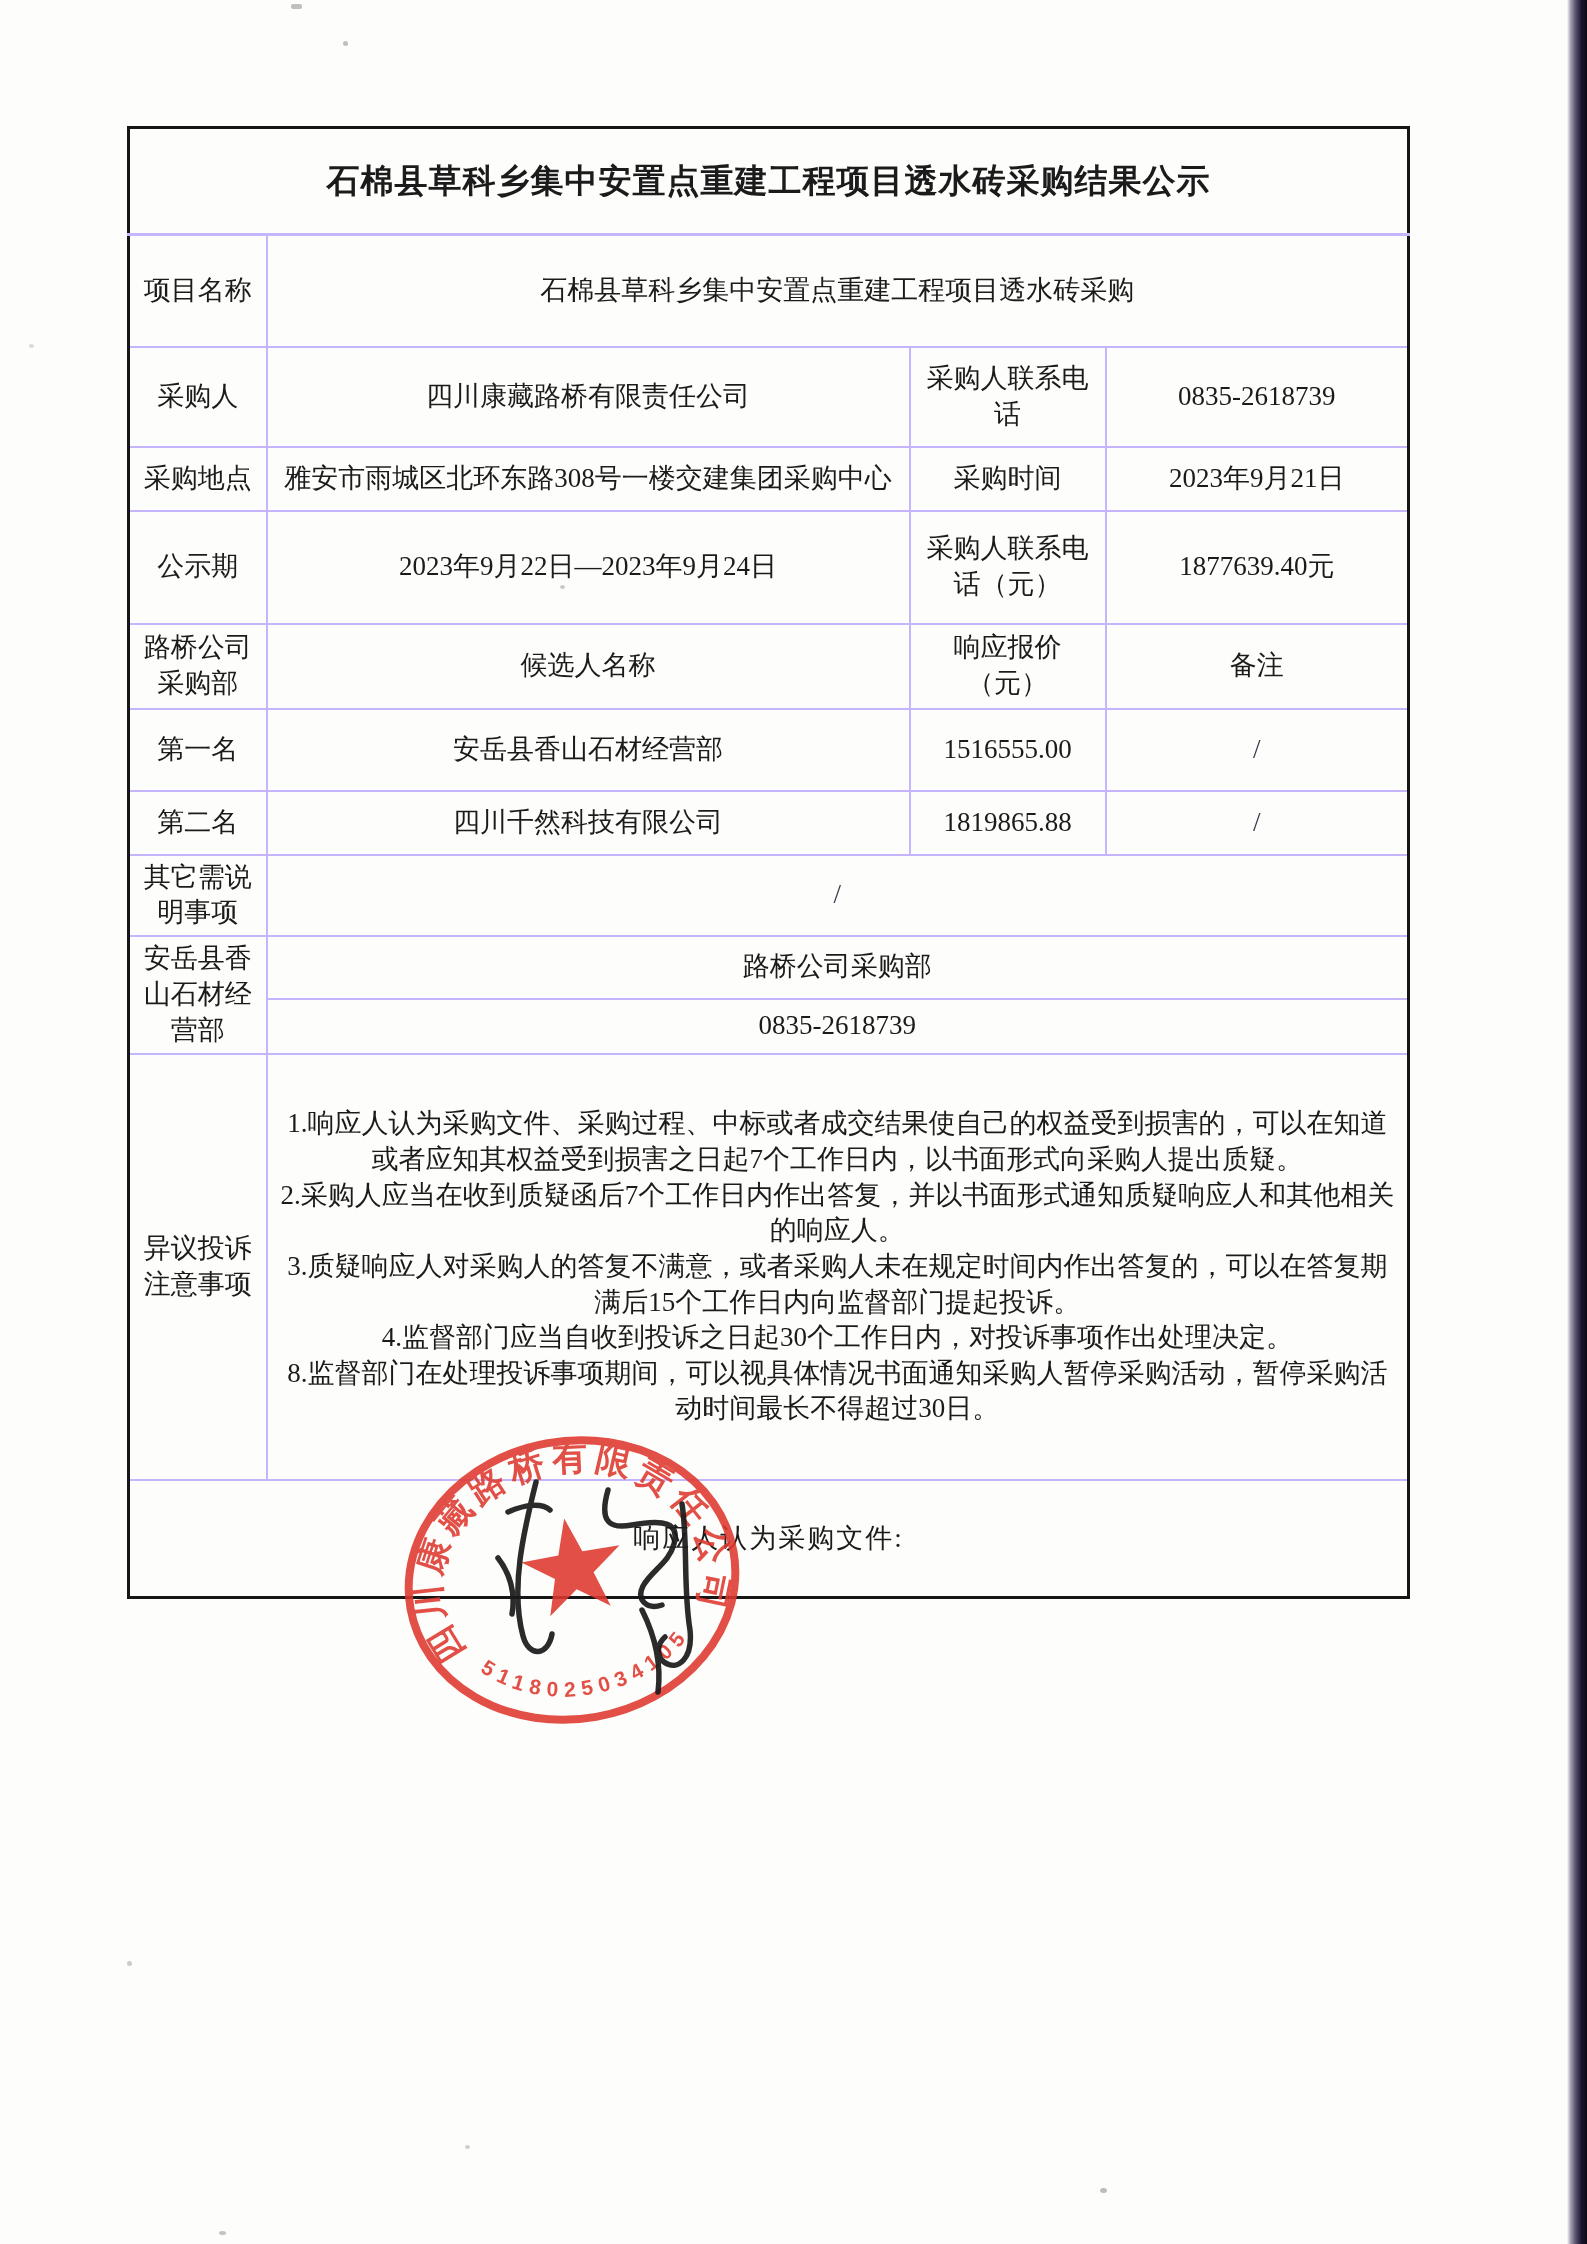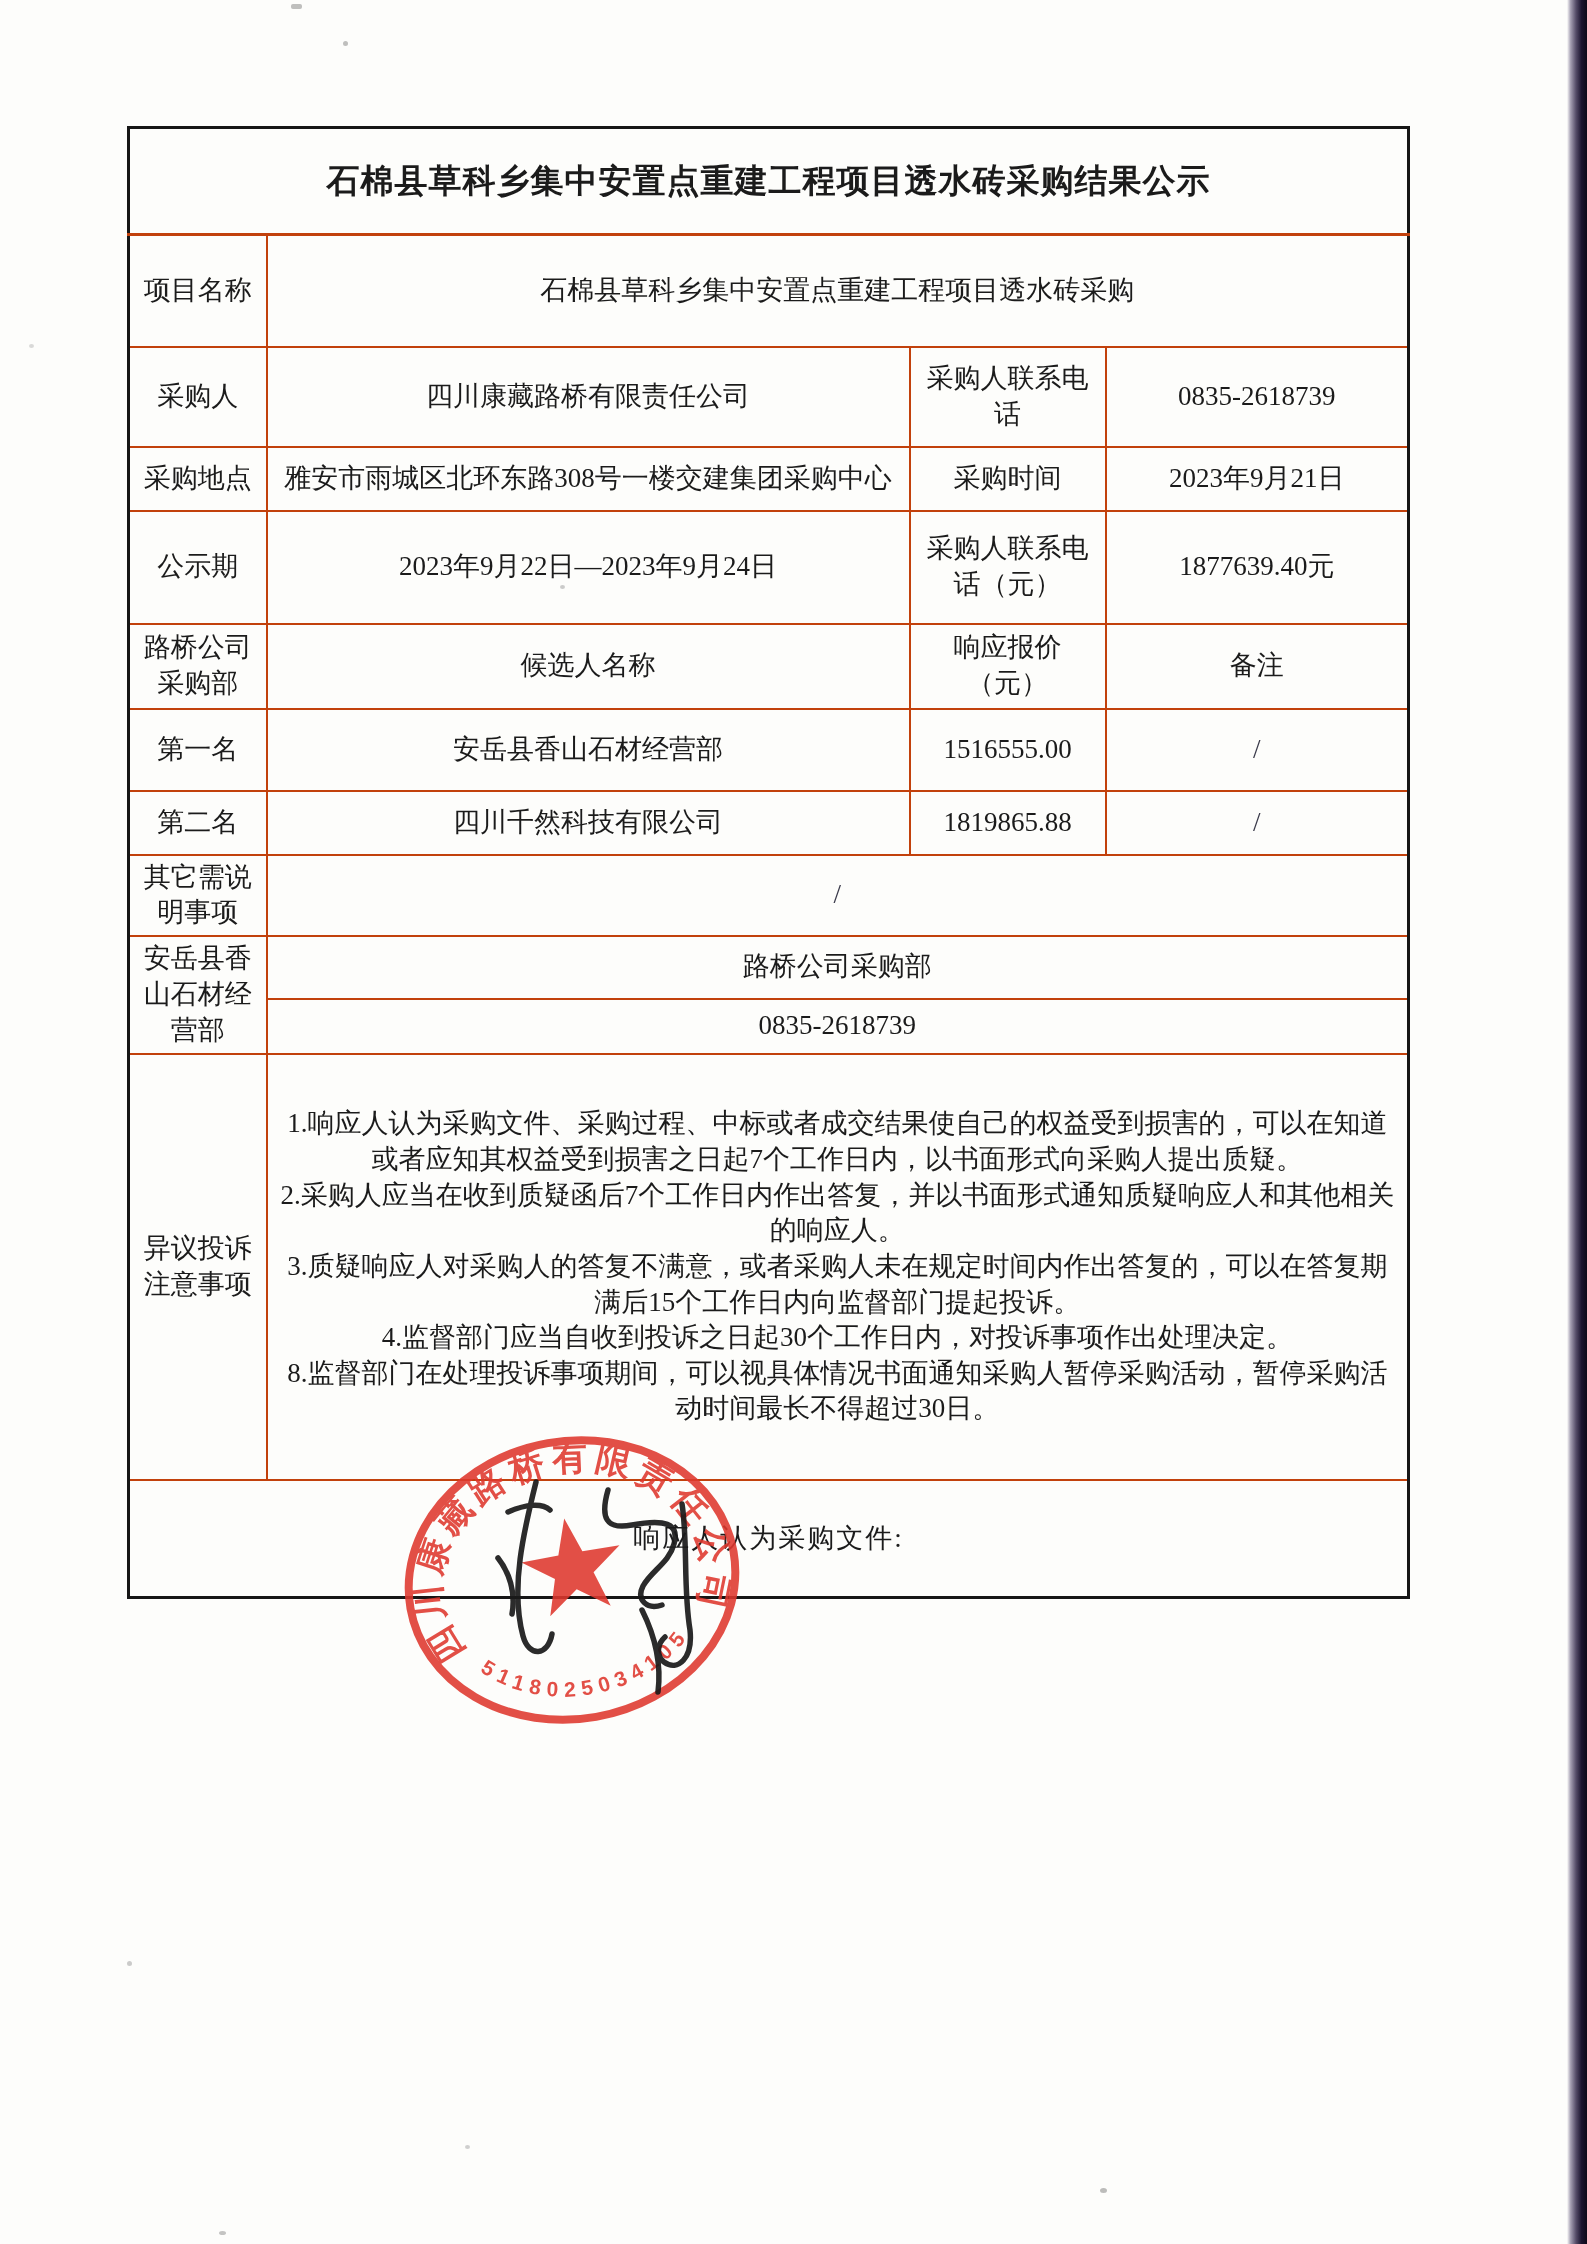--- a/index.html
+++ b/index.html
@@ -16,21 +16,21 @@
     background:linear-gradient(to right,rgba(185,180,194,0) 0%,#a59fb2 18%,#554c68 45%,#1c1530 72%,#0d0918 100%);
   }
   .speck{position:absolute;background:#5a5a5a;border-radius:50%;opacity:.38;}
 
   table.doc{
     position:absolute;left:127px;top:126px;width:1280px;
     border-collapse:collapse;table-layout:fixed;
     background:transparent;
   }
   table.doc td{
-    border:2px solid #c2410c;
+    border:2px solid #c4b5fd;
     font-size:27px;line-height:1.32;
     text-align:center;vertical-align:middle;
     padding:4px 8px;word-break:break-all;
   }
   tr.r-title td{
     font-family:"Liberation Sans","DejaVu Sans",sans-serif;
     font-weight:bold;font-size:33px;letter-spacing:1px;
     border-bottom-width:3px;
   }
   table.doc{border:3px solid #161616;}

